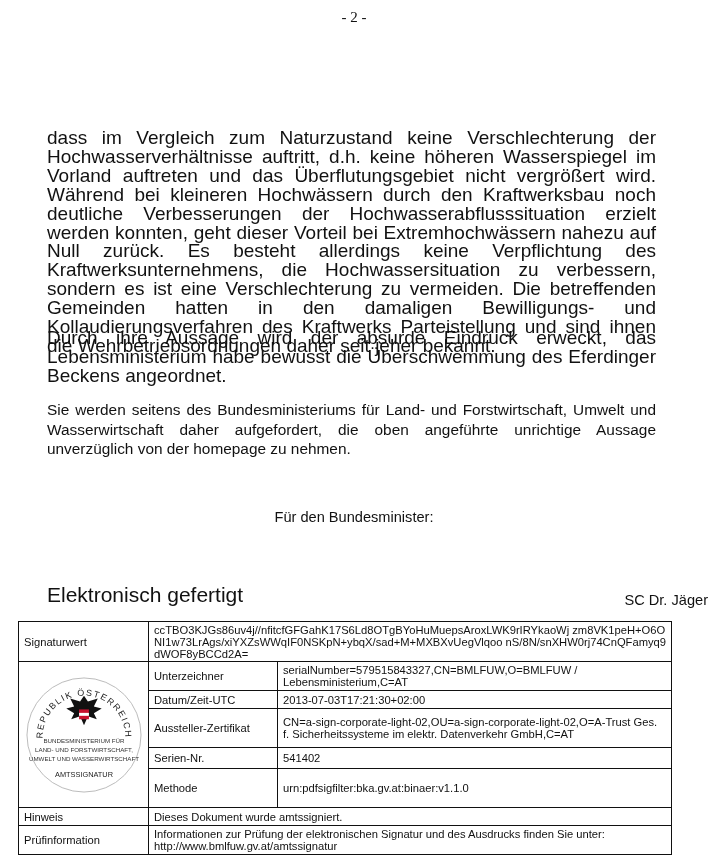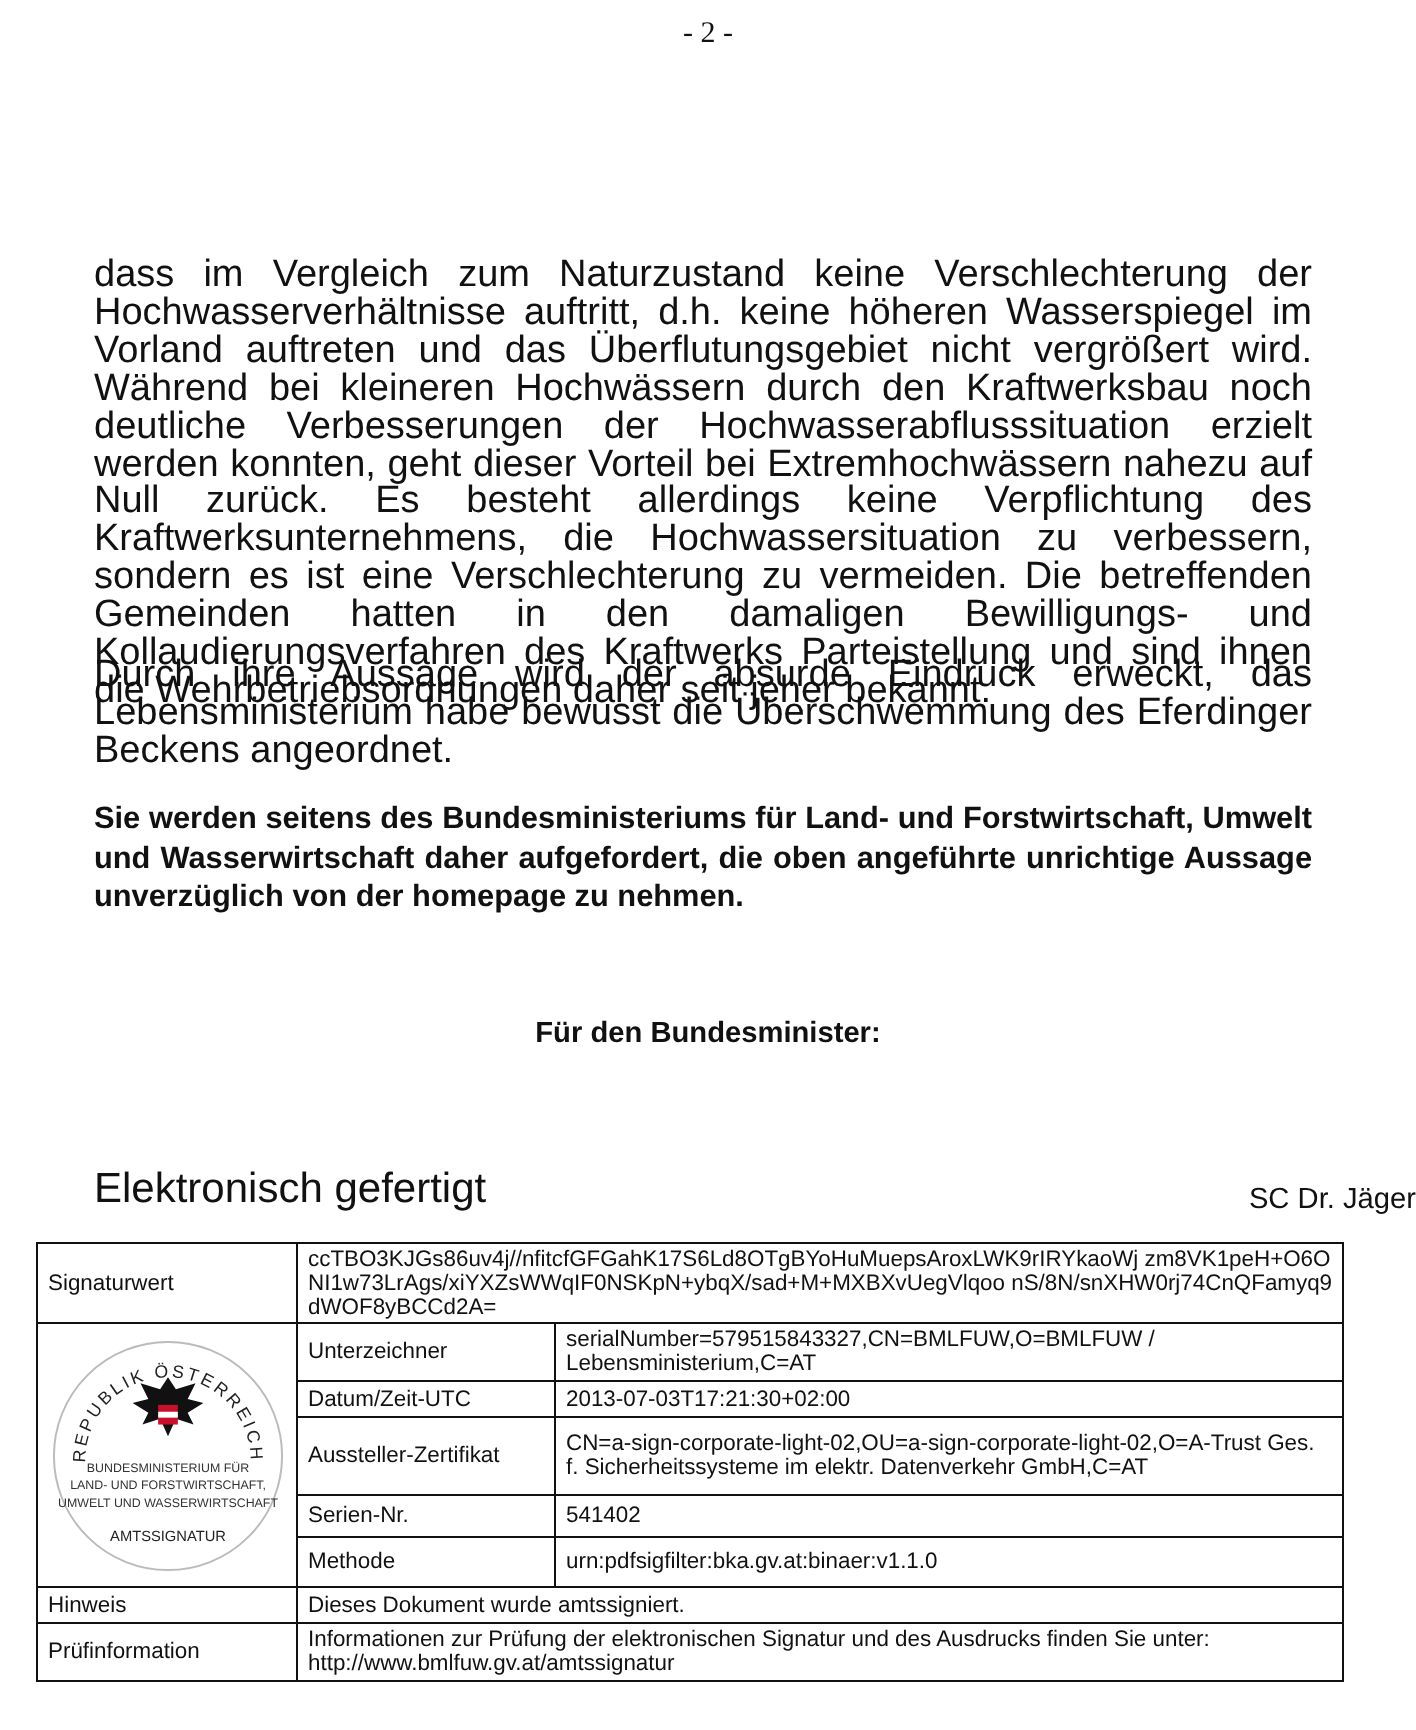--- a/index.html
+++ b/index.html
@@ -4,23 +4,23 @@
 <style>
   html, body { margin: 0; padding: 0; background: #ffffff; }
   body { width: 708px; height: 865px; position: relative; overflow: hidden;
          font-family: "Liberation Sans", sans-serif; color: #111; }
   .page-num { position: absolute; top: 9px; left: 0; width: 708px; text-align: center;
               font-family: "Liberation Serif", serif; font-size: 15px; }
   .para { position: absolute; left: 47px; width: 609px; font-size: 19px; line-height: 18.9px;
           text-align: justify; text-align-last: left; margin: 0; }
   .p1 { top: 129px; }
   .p2 { top: 329px; }
-  .p3 { top: 400px; font-weight: bold; font-size: 15.4px; line-height: 19.5px; }
+  .p3 { top: 400px; font-weight: normal; font-size: 15.4px; line-height: 19.5px; }
   .center { position: absolute; left: 0; width: 708px; text-align: center; font-size: 14.6px; }
-  .closing { top: 509px; font-weight: bold; }
+  .closing { top: 509px; }
   .signer { top: 592px; text-align: right; }
   .elek { position: absolute; left: 47px; top: 583px; font-size: 21px; }
 
   table.sig { position: absolute; left: 18px; top: 621px; width: 653px; border-collapse: collapse;
               font-size: 11.2px; table-layout: fixed; }
   table.sig td { border: 1.5px solid #111; padding: 0 5px; vertical-align: middle; line-height: 12px; }
   td.lbl { text-align: left; }
   td.val { text-align: left; }
   .seal-cell { padding: 0 !important; text-align: center; }
   .seal { width: 118px; height: 118px; margin: 0 auto; display: block; }
@@ -78,21 +78,21 @@
     <td class="val">2013-07-03T17:21:30+02:00</td>
   </tr>
   <tr style="height:39px">
     <td class="lbl">Aussteller-Zertifikat</td>
     <td class="val">CN=a-sign-corporate-light-02,OU=a-sign-corporate-light-02,O=A-Trust Ges. f. Sicherheitssysteme im elektr. Datenverkehr GmbH,C=AT</td>
   </tr>
   <tr style="height:21px">
     <td class="lbl">Serien-Nr.</td>
     <td class="val">541402</td>
   </tr>
-  <tr style="height:25px">
+  <tr style="height:39px">
     <td class="lbl">Methode</td>
     <td class="val">urn:pdfsigfilter:bka.gv.at:binaer:v1.1.0</td>
   </tr>
   <tr style="height:18px">
     <td class="lbl">Hinweis</td>
     <td class="val" colspan="2">Dieses Dokument wurde amtssigniert.</td>
   </tr>
   <tr style="height:29px">
     <td class="lbl">Prüfinformation</td>
     <td class="val" colspan="2">

